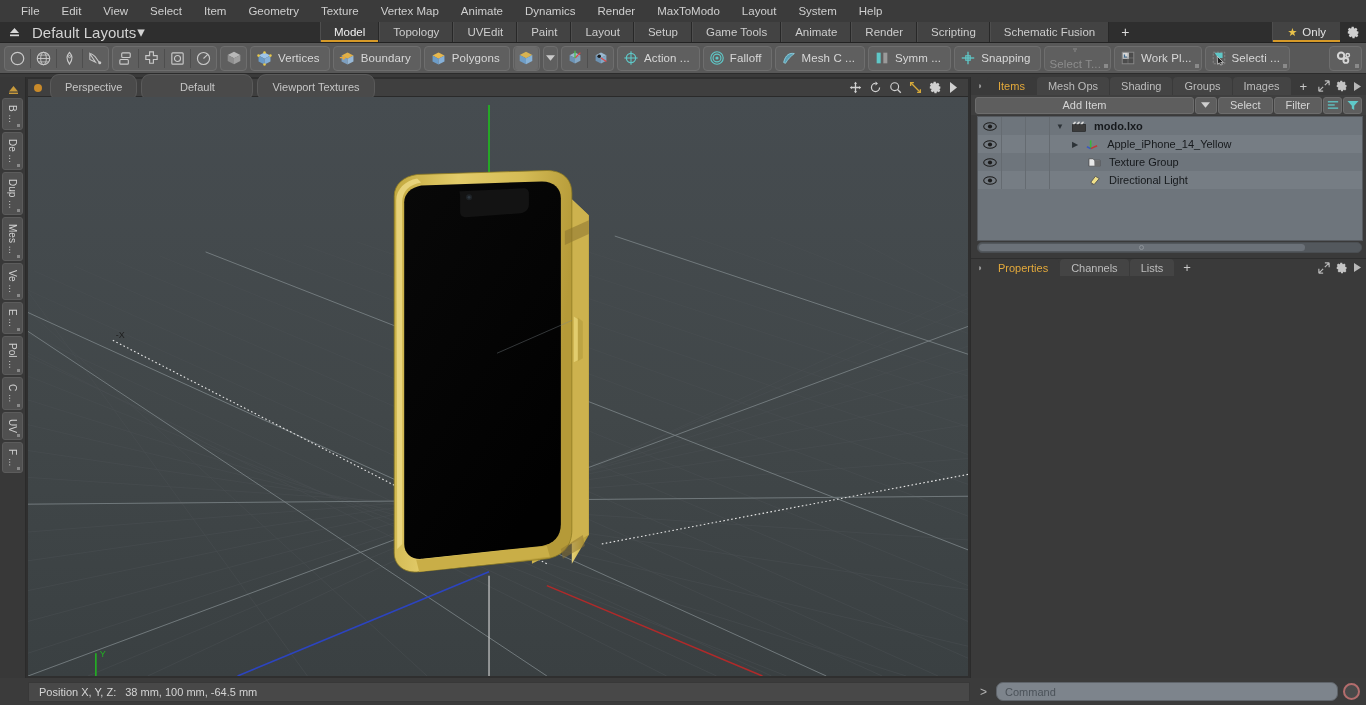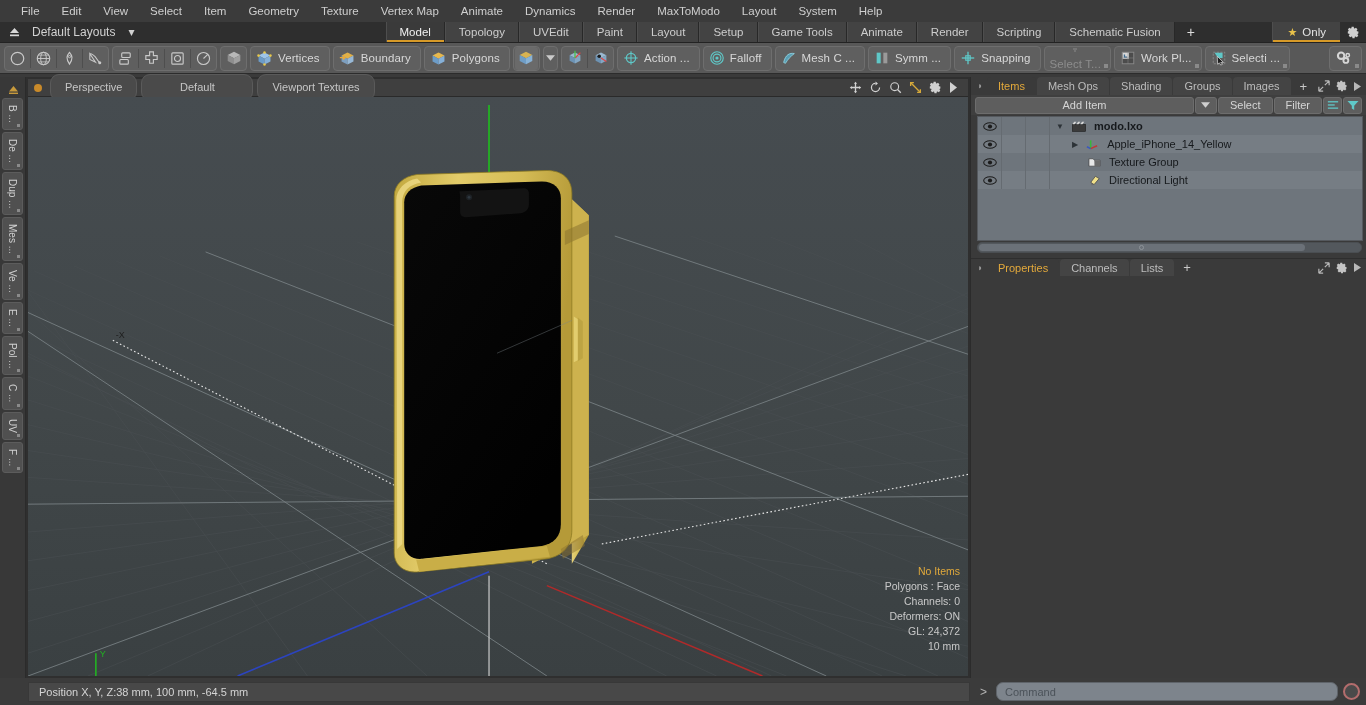--- a/index.html
+++ b/index.html
@@ -25,22 +25,22 @@
   
   .layoutbar {
     height:21px; background:#2e2e2e; display:flex; align-items:stretch;
     border-bottom:1px solid #232323;
   }
   .lb-left { display:flex; align-items:center; padding-left:4px; width:320px; }
   .lb-arrowbtn {
     width:20px; height:19px; display:flex; align-items:center; justify-content:center;
     color:#d6d6d6; font-size:11px;
   }
-  .lb-layoutname { padding:0 8px; color:#d2d2d2; font-size:12px; display:flex; gap:13px;}
-  .lb-tabs { display:flex; align-items:stretch; flex:1;justify-content:center; }
+  .lb-layoutname { padding:0 8px; color:#d2d2d2; font-size:15px; display:flex; align-items:center; gap:1px;}
+  .lb-tabs { display:flex; align-items:stretch; flex:1; }
   .ltab {
     padding:0 13px; display:flex; align-items:center; justify-content:center;
     font-size:11.5px; color:#cdcdcd; background:#434343;
     border-right:1px solid #282828; border-left:1px solid #4e4e4e;
     position:relative; white-space:nowrap;
   }
   .ltab.active { background:#3a3a3a; color:#f0f0f0; }
   .ltab.active::after {
     content:""; position:absolute; left:0; right:0; bottom:0; height:2px; background:#d79a28;
   }
@@ -164,21 +164,21 @@
      background:#6b7178; border-radius:5px; display:flex;align-items:center;justify-content:center;}
 
   .props-tabbar { height:18px; display:flex; align-items:stretch; background:#3a3a3a;
      padding-left:2px; margin-top:5px; border-top:1px solid #2e2e2e;}
 
   
   .statusbar { position:absolute; left:0; right:0; bottom:0; height:27px; background:#3b3b3b;
      display:flex; align-items:center; }
   .sb-left { width:26px; height:100%; background:#3b3b3b;}
   .sb-pos { flex:1; height:20px; margin:0 0 0 2px; background:#484848; border:1px solid #383838;
-     display:flex; align-items:center; padding-left:10px; font-size:11px; color:#d4d4d4; }
+     display:flex; align-items:center; padding-left:10px; font-size:11px; color:#d4d4d4; gap:9px;}
   .sb-right { width:396px; display:flex; align-items:center; gap:5px; padding:0 6px; }
   .cmd-prompt { color:#b4b4b4; font-size:12px; padding:0 4px; }
   .cmd-input { flex:1; height:19px; background:#7d848c; border:1px solid #5f646a; border-radius:7px;
      display:flex; align-items:center; padding-left:8px; font-size:11px; color:#4b5259;}
   .cmd-rec { width:17px;height:17px;border-radius:50%;border:2px solid #b36d6d;background:#4a4a4a;}
 
   svg { display:block; }
 </style>
 </head>
 <body>
@@ -667,28 +667,20 @@
             <path d="M0 22 L28 10 L54 22 L26 34 Z" fill="#5a6165" stroke="#c6c6c6" stroke-width="0.8"></path>
             <line x1="28" y1="10" x2="28" y2="-18" stroke="#22b222" stroke-width="1.6"></line>
             <text x="32" y="-14" font-size="9" fill="#22b222" font-family="Liberation Sans, sans-serif">Y</text>
             <line x1="28" y1="10" x2="52" y2="21" stroke="#c03030" stroke-width="1.6"></line>
             <text x="54" y="25" font-size="9" fill="#c03030" font-family="Liberation Sans, sans-serif">X</text>
             <line x1="28" y1="10" x2="3" y2="21" stroke="#3550cc" stroke-width="1.6"></line>
             <text x="-3" y="18" font-size="9" fill="#3550cc" font-family="Liberation Sans, sans-serif">Z</text>
           </g>
         </svg>
 
-        <div class="stats">
-          <div class="no-items">No Items</div>
-          <div>Polygons : Face</div>
-          <div>Channels: 0</div>
-          <div>Deformers: ON</div>
-          <div>GL: 24,372</div>
-          <div>10 mm</div>
-        </div>
       </div>
     </div>
 
     <div class="rightpanel">
       <div class="panel-tabbar">
         <div class="pt-dot">◗</div>
         <div class="ptab active">Items</div>
         <div class="ptab">Mesh Ops</div>
         <div class="ptab">Shading</div>
         <div class="ptab">Groups</div>

